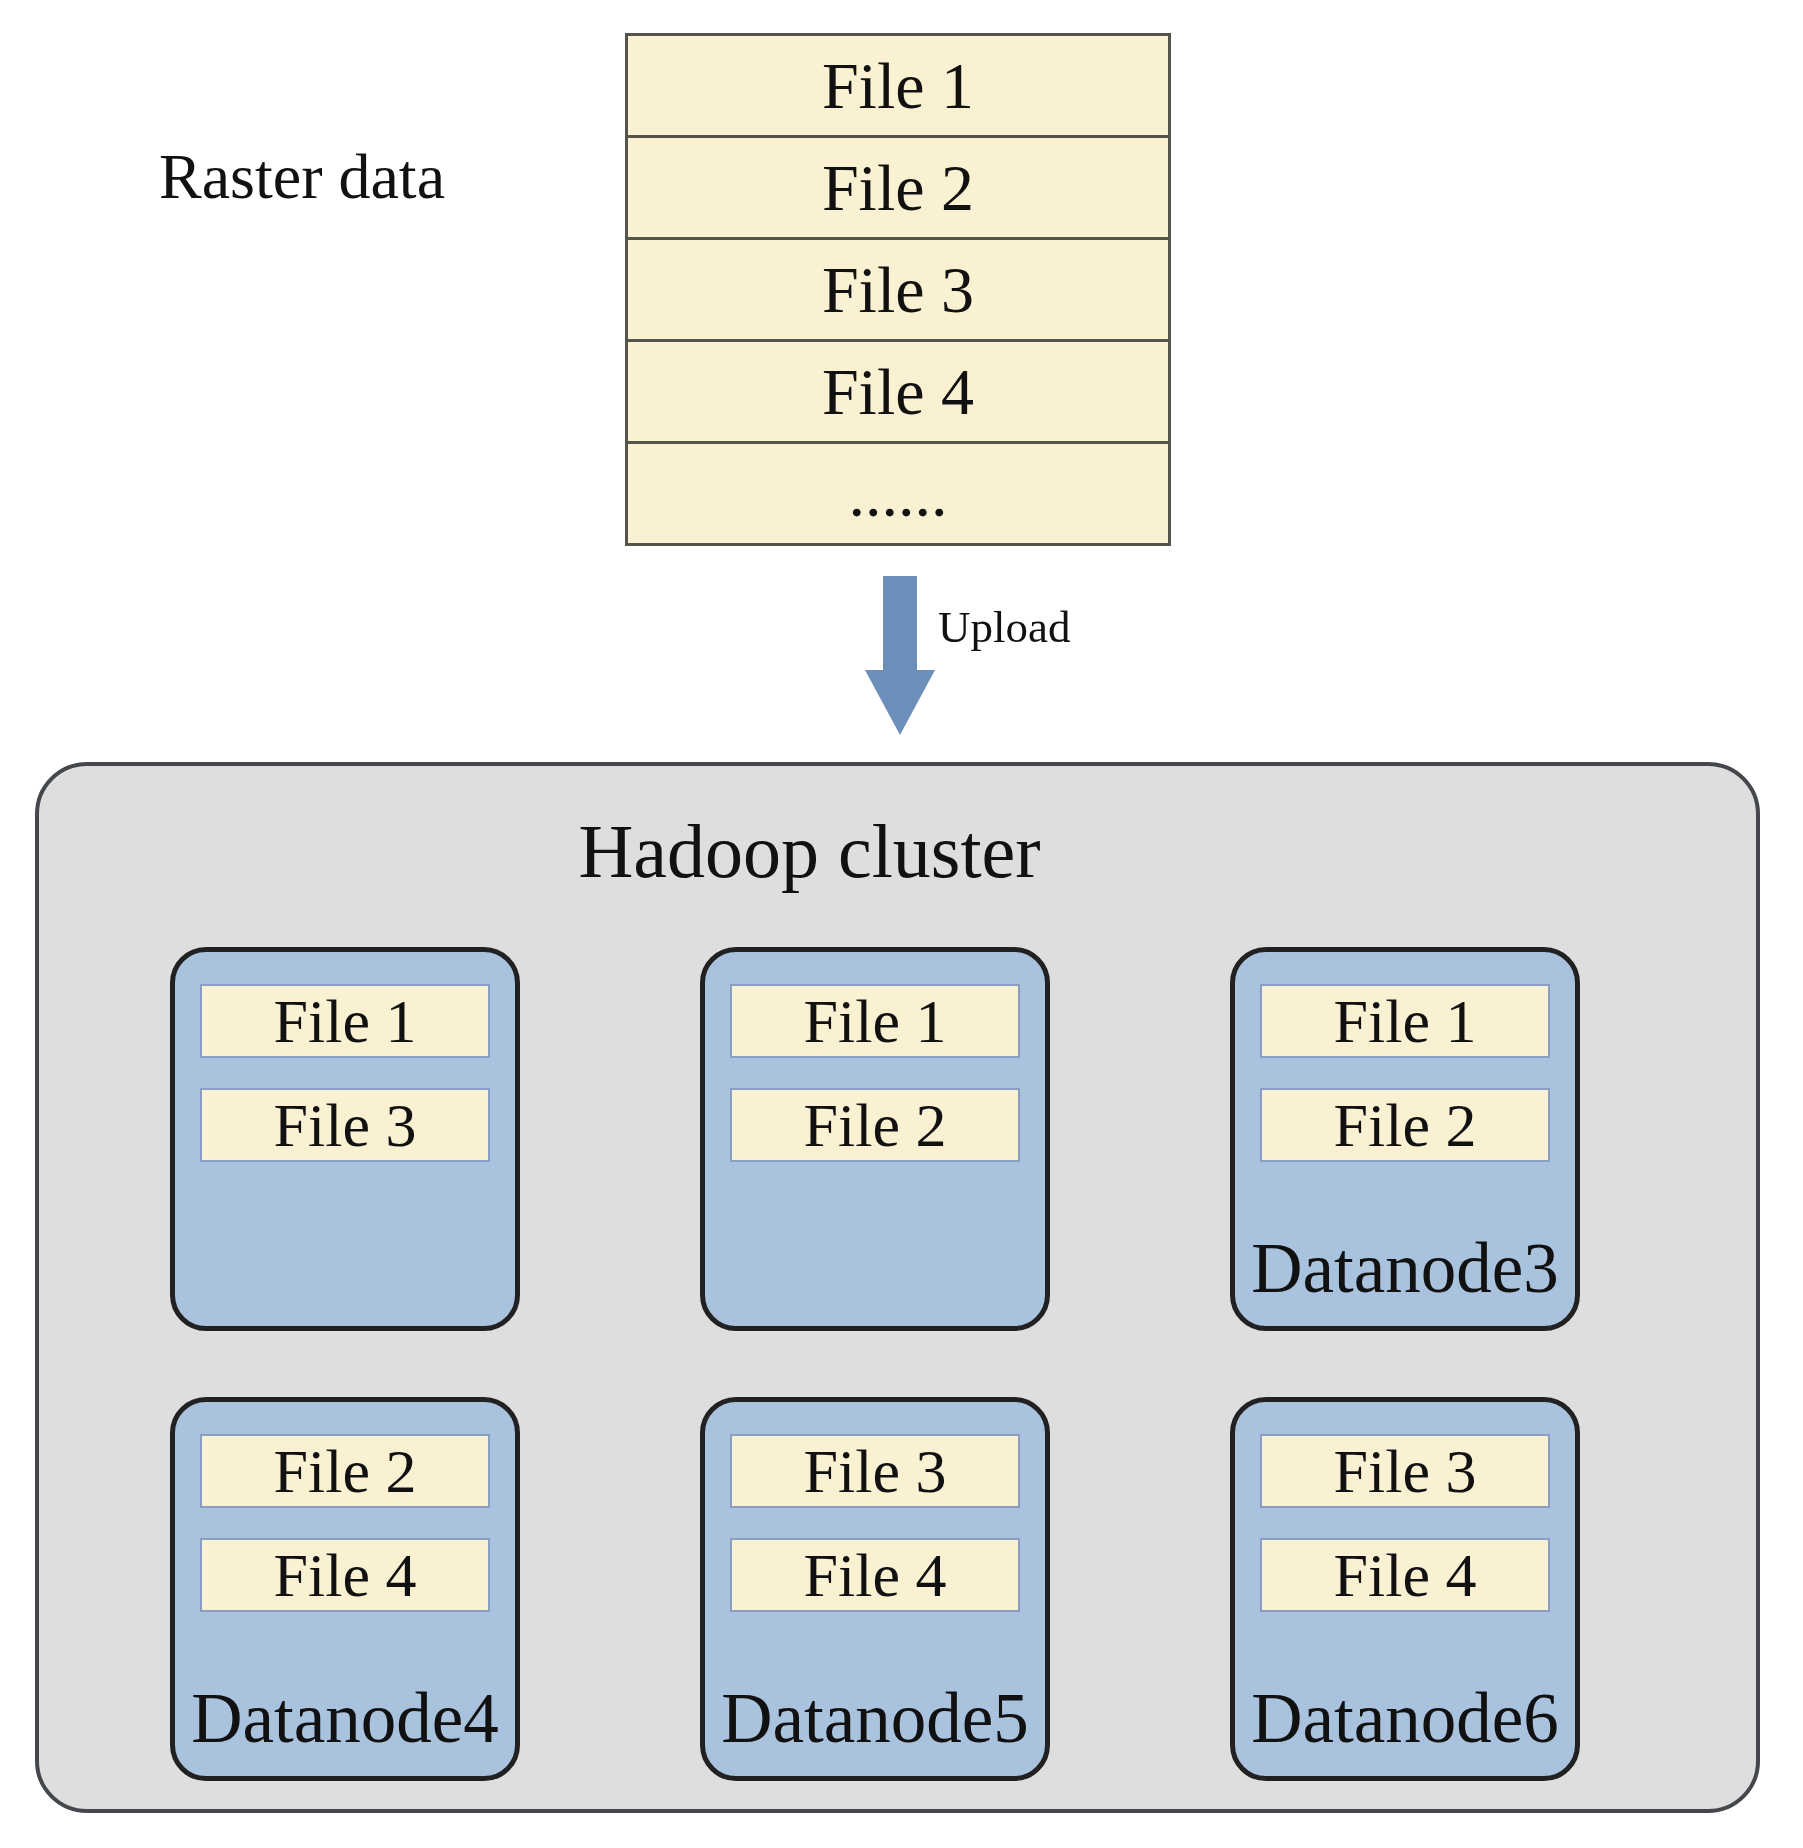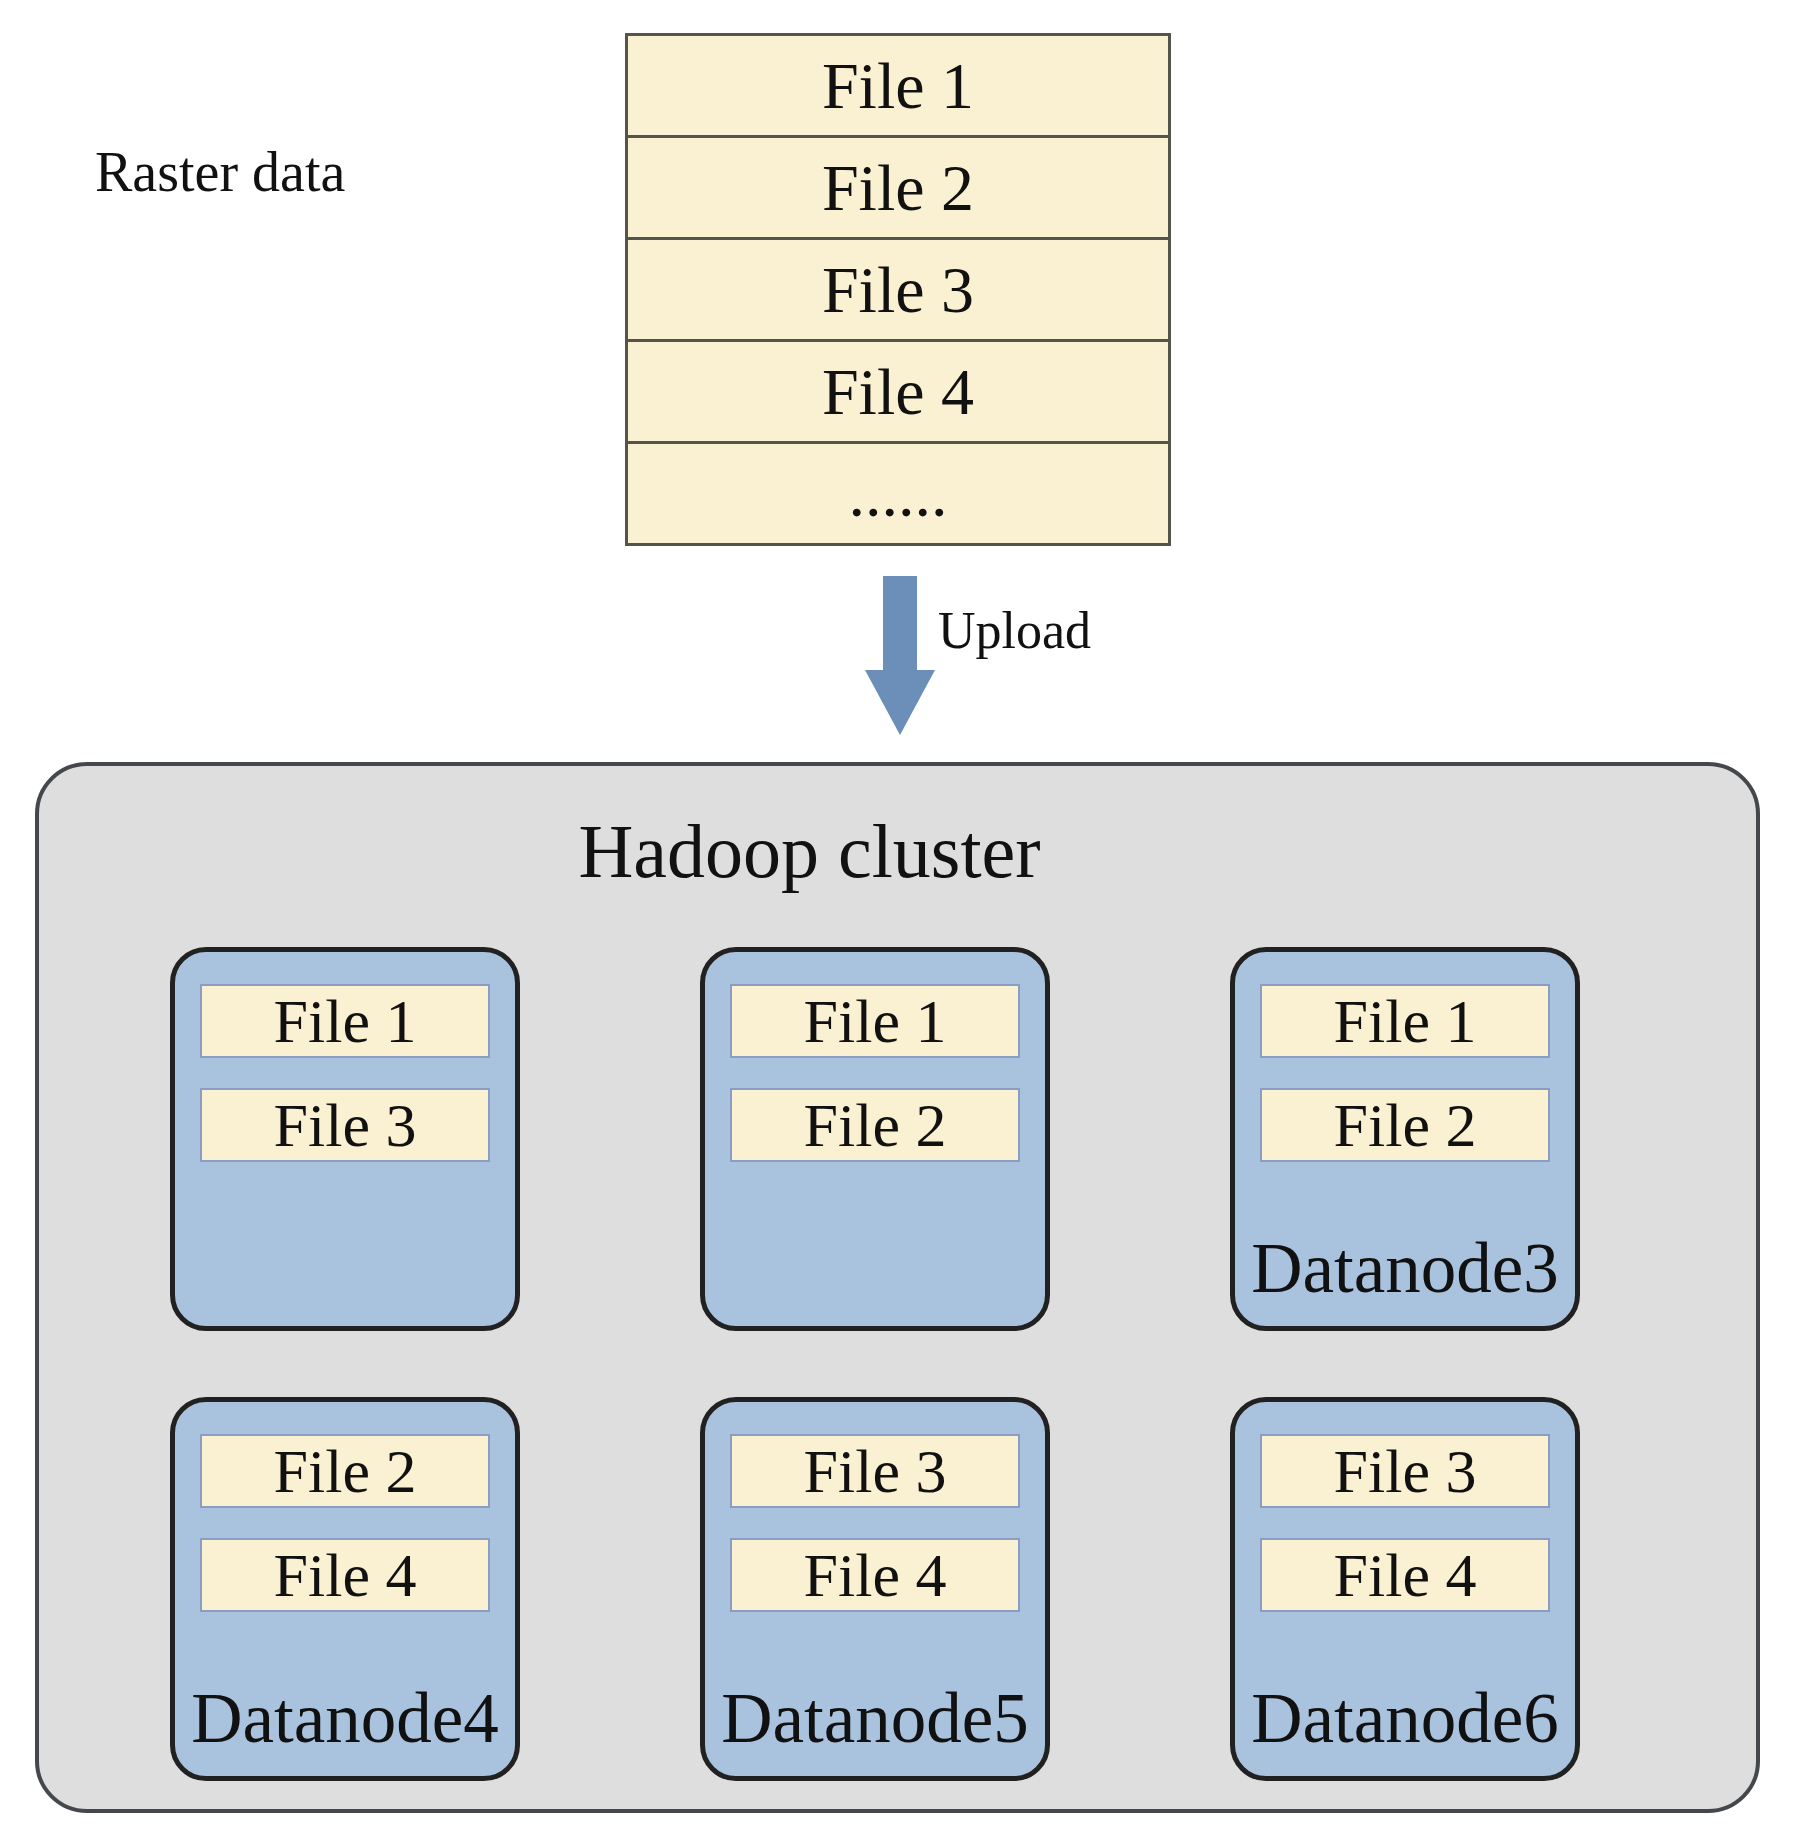--- a/index.html
+++ b/index.html
@@ -8,22 +8,22 @@
     position: relative;
     background: var(--page-bg, #ffffff);
     font-family: "Liberation Serif", "DejaVu Serif", serif;
     color: var(--ink, #111111);
     overflow: hidden;
   }
   .abs { position: absolute; }
 
   
   #raster-label {
-    left: 95px; top: 142px; width: 440px;
-    font-size: 56px; line-height: 1.1; 
+    left: 82px; top: 142px; width: 440px;
+    font-size: 64px; line-height: 1.1; text-align: center;
     white-space: nowrap;
   }
 
   
   #raster-table {
     left: 625px; top: 33px; width: 546px;
     background: var(--cream, #faf0d2);
     border: 3px solid var(--line, #55544a);
     box-sizing: border-box;
   }
@@ -32,21 +32,21 @@
     display: flex; align-items: center; justify-content: center;
     font-size: 66px;
   }
   .raster-row + .raster-row { border-top: 3px solid var(--line, #55544a); }
 
   
   #upload-arrow { left: 861px; top: 576px; }
   #upload-arrow polygon { fill: var(--arrow, #6b8fb8); }
   #upload-label {
     left: 938px; top: 600px;
-    font-size: 52px; line-height: 1.2; white-space: nowrap;
+    font-size: 45px; line-height: 1.2; white-space: nowrap;
   }
 
   
   #cluster-box {
     left: 35px; top: 762px; width: 1725px; height: 1051px;
     background: var(--cluster-bg, #dedede);
     border: 4px solid var(--cluster-border, #44484c);
     border-radius: 52px;
     box-sizing: border-box;
   }

